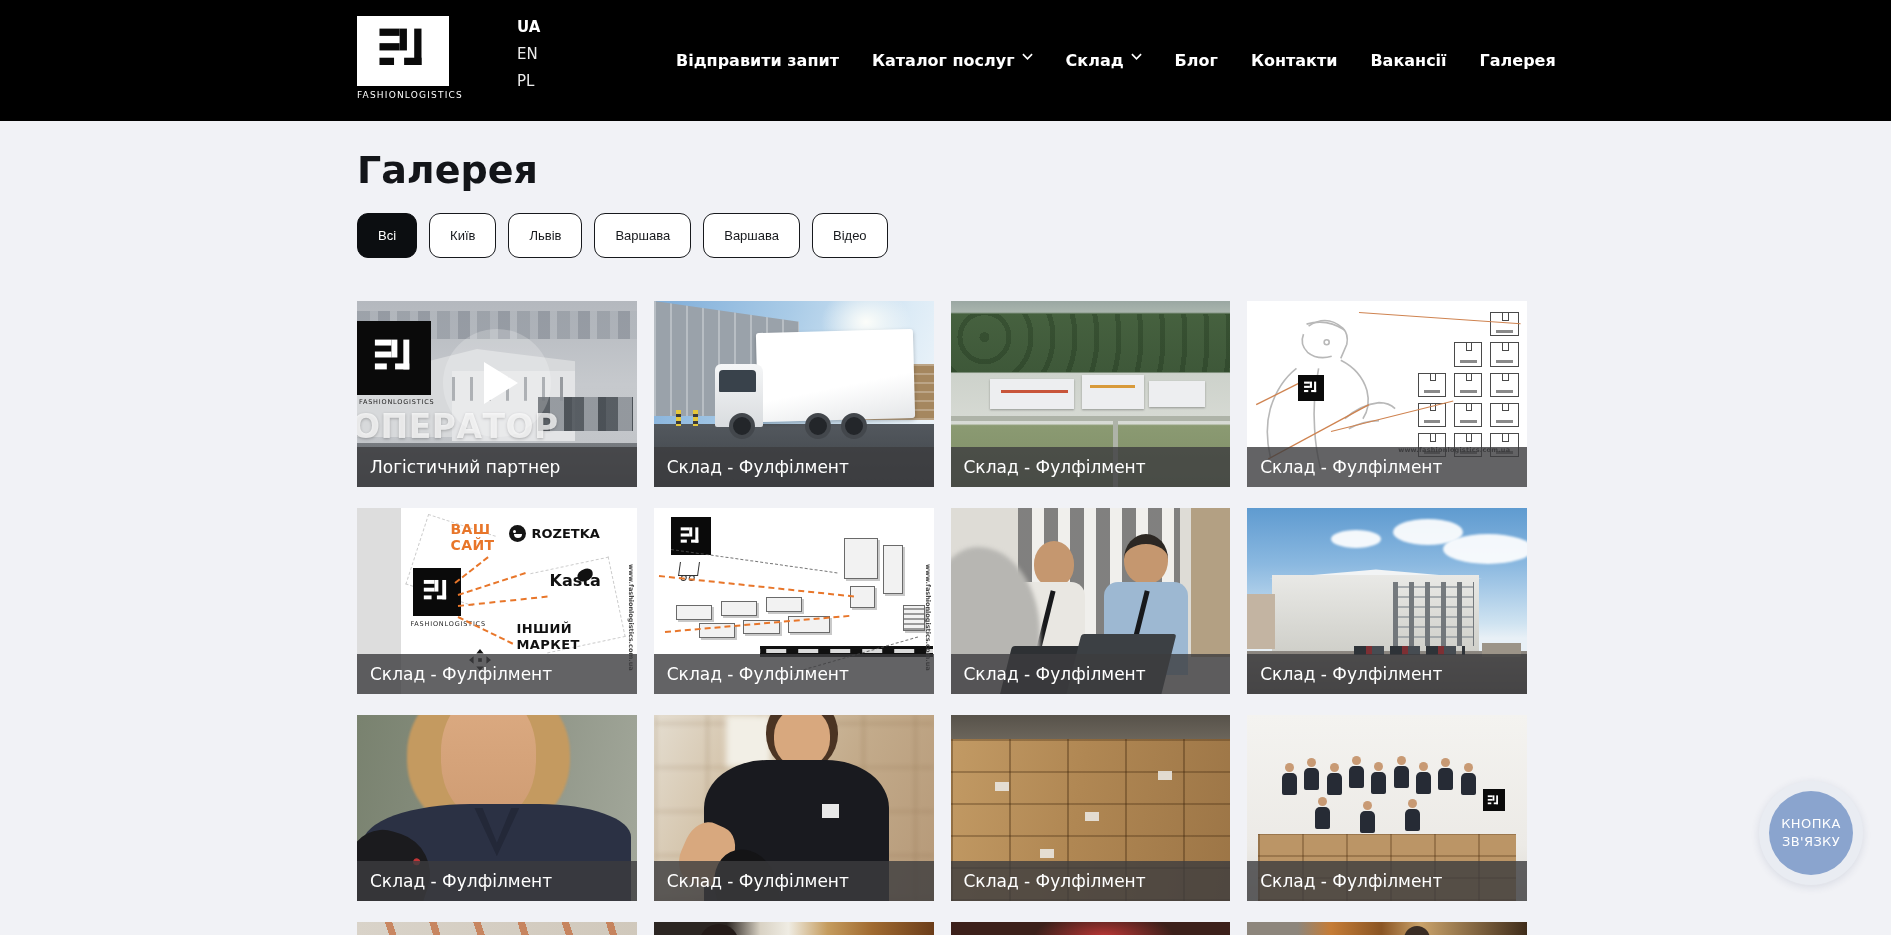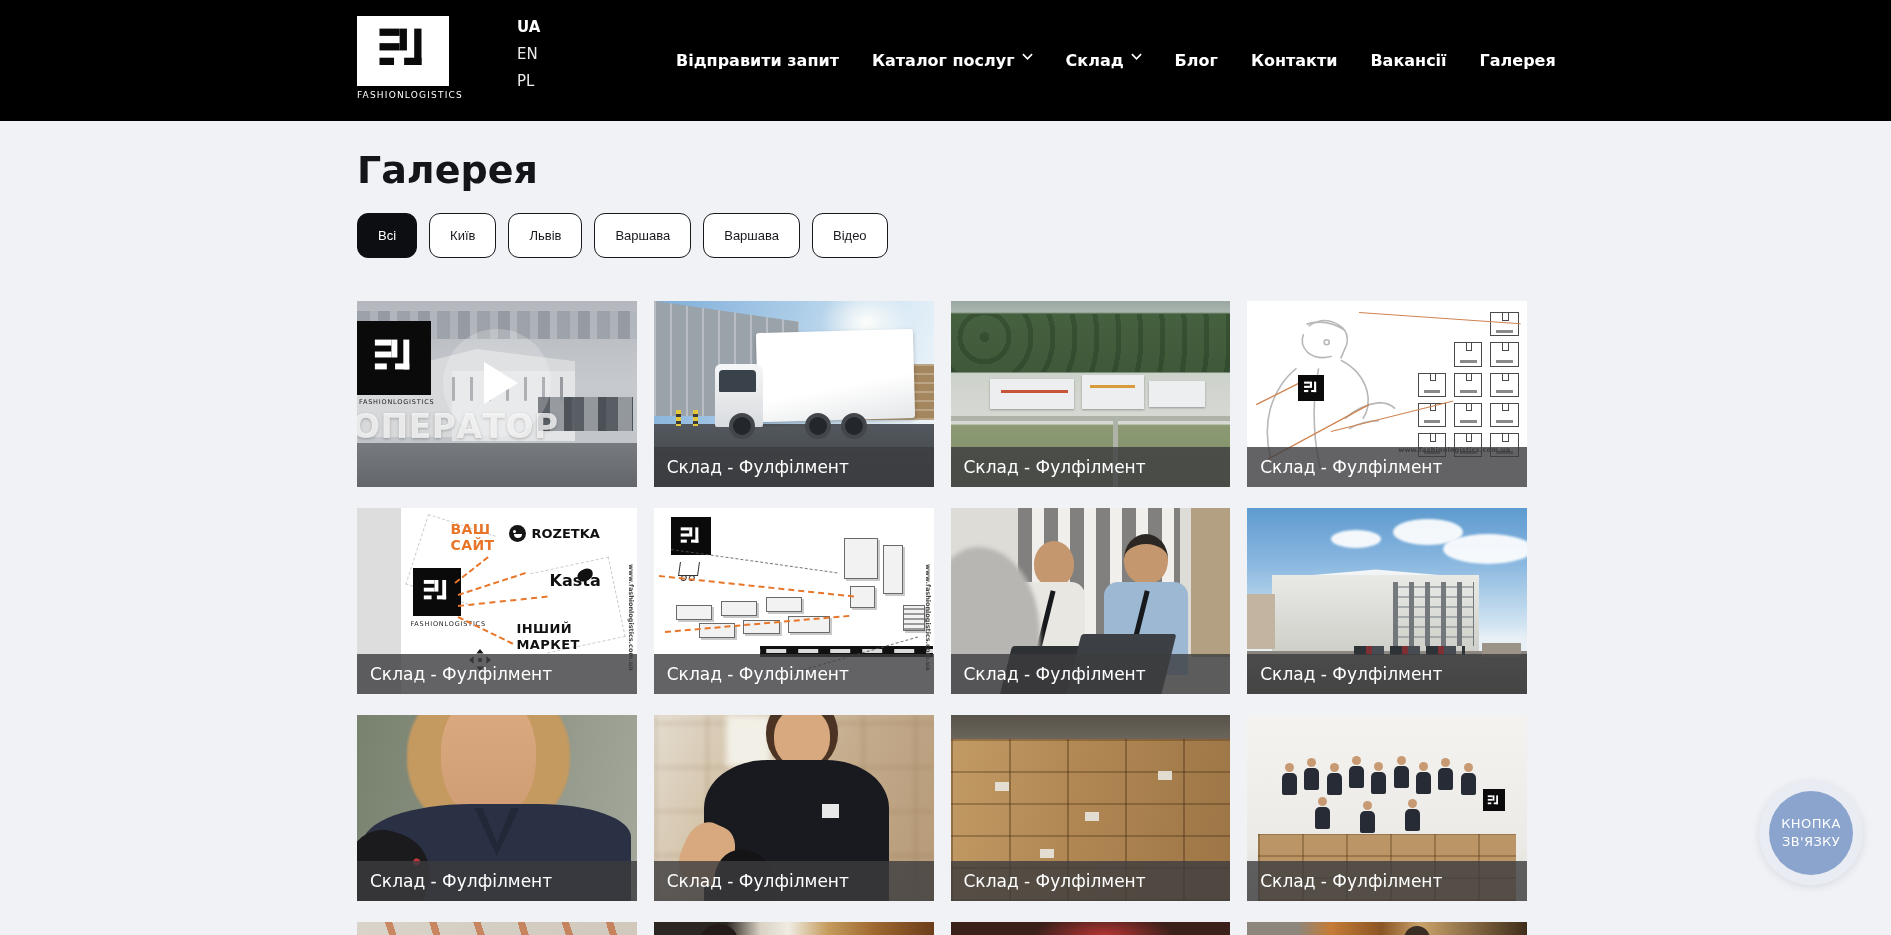--- a/index.html
+++ b/index.html
@@ -287,20 +287,21 @@
           </svg>
       </div>
       <div class="fl-badge-txt" style="left:2px;top:97px;">FASHIONLOGISTICS</div>
       <div class="video-title">
         <div class="l2">ОПЕРАТОР</div>
       </div>
       <div class="play-wrap">
           <div class="play-tri"></div>
         </div>
     </div>
+    <figcaption class="cap">Логістичний партнер</figcaption>
   </figure>
 
   <figure class="tile">
     <div class="art art-truck">
       <div class="sun"></div>
       <div class="bld-l"></div>
       <div class="bld-r"></div>
       <div class="road"></div>
       <div class="box"></div>
       <div class="cab"></div>

